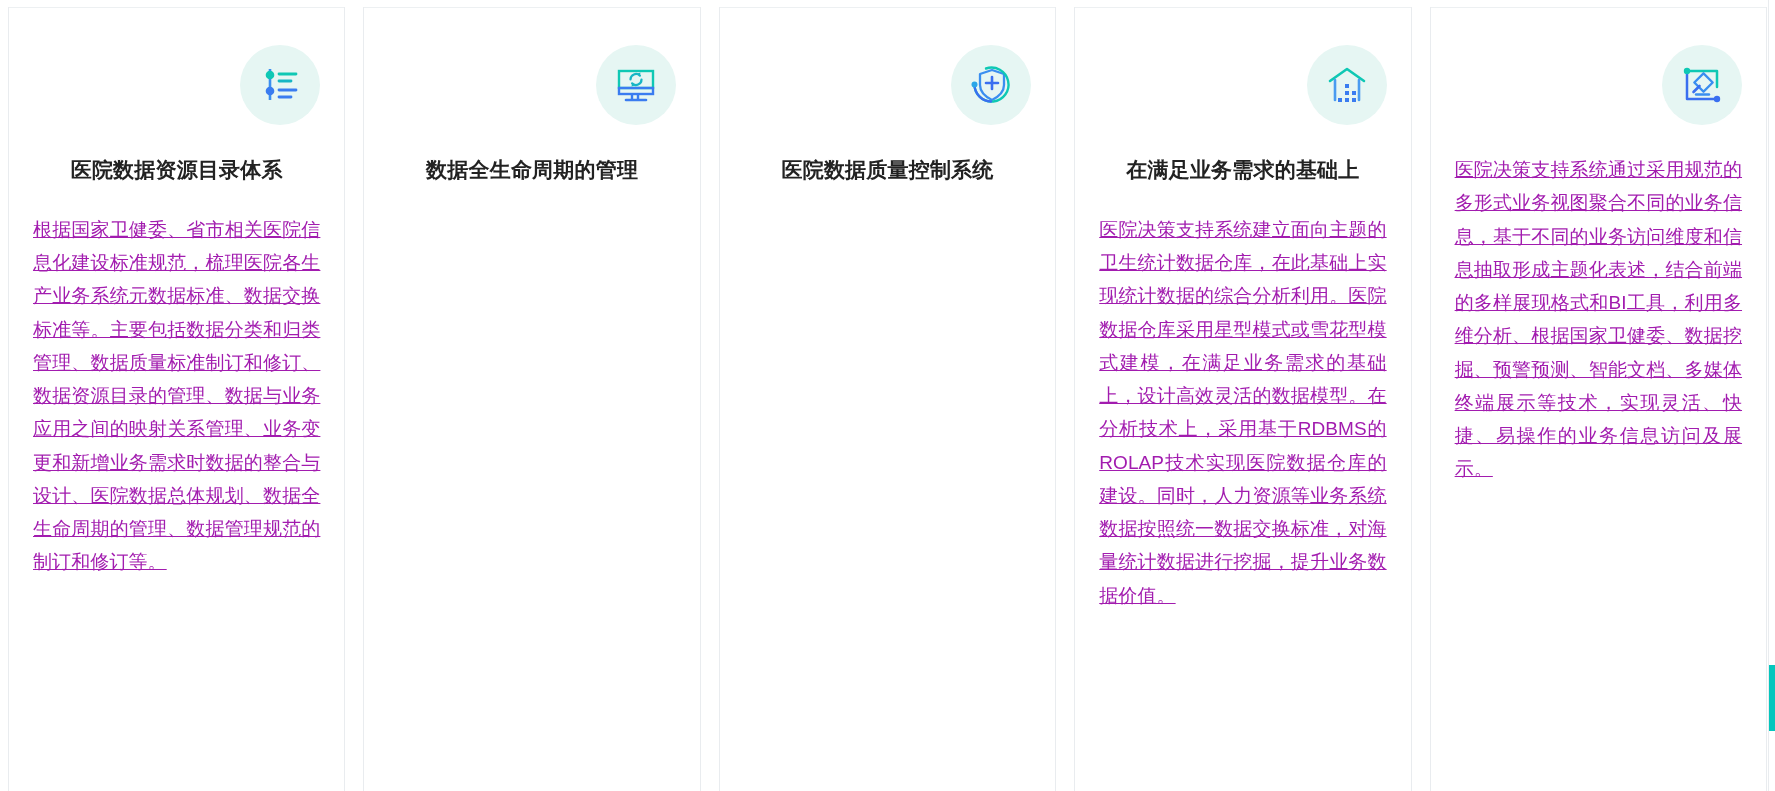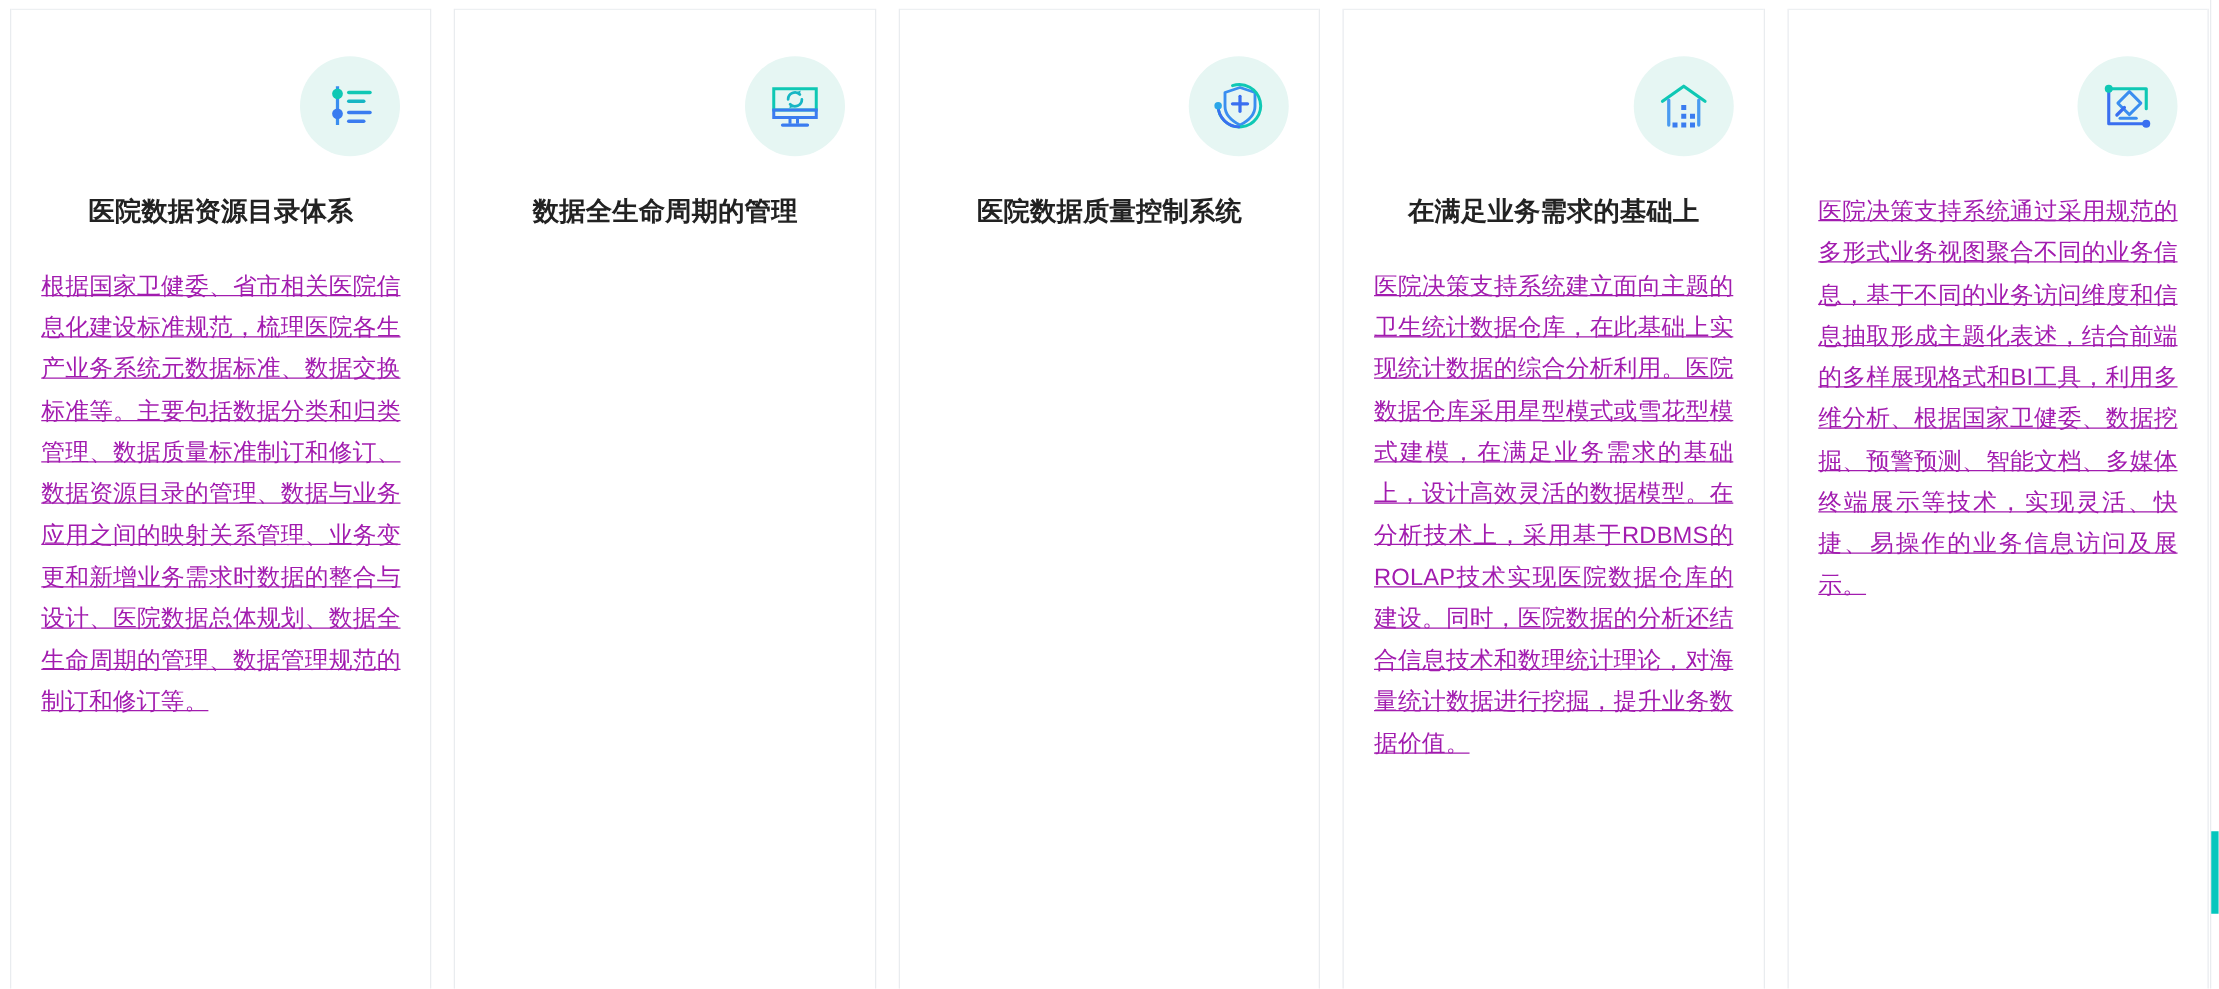--- a/index.html
+++ b/index.html
@@ -166,21 +166,21 @@
           <line x1="35" y1="18" x2="35" y2="38" stroke="#4a9bf0" stroke-width="2.6" stroke-linecap="round"></line>
           <rect x="21" y="22" width="4" height="4" fill="#3a7cf0"></rect>
           <rect x="21" y="29" width="4" height="4" fill="#3a7cf0"></rect>
           <rect x="28" y="29" width="4" height="4" fill="#3a7cf0"></rect>
           <rect x="21" y="36" width="4" height="4" fill="#3a7cf0"></rect>
           <rect x="28" y="36" width="4" height="4" fill="#3a7cf0"></rect>
           <rect x="14" y="36" width="4" height="4" fill="#3a7cf0"></rect>
         </svg>
       </div>
       <div class="card-title">在满足业务需求的基础上</div>
-      <div class="card-body">医院决策支持系统建立面向主题的卫生统计数据仓库，在此基础上实现统计数据的综合分析利用。医院数据仓库采用星型模式或雪花型模式建模，在满足业务需求的基础上，设计高效灵活的数据模型。在分析技术上，采用基于RDBMS的ROLAP技术实现医院数据仓库的建设。同时，医院数据的分析还结合信息技术和数理统计理论，对海量统计数据进行挖掘，提升业务数据价值。</div>
+      <div class="card-body">医院决策支持系统建立面向主题的卫生统计数据仓库，在此基础上实现统计数据的综合分析利用。医院数据仓库采用星型模式或雪花型模式建模，在满足业务需求的基础上，设计高效灵活的数据模型。在分析技术上，采用基于RDBMS的ROLAP技术实现医院数据仓库的建设。同时，人力资源等业务系统数据按照统一数据交换标准，对海量统计数据进行挖掘，提升业务数据价值。</div>
     </div>
 
     <div class="card">
       <div class="icon-wrap">
         <svg width="46" height="46" viewBox="0 0 46 46">
           <path d="M8 9 L38 9 L38 25" fill="none" stroke="#0fc8b4" stroke-width="2.5" stroke-linecap="round" stroke-linejoin="round"></path>
           <path d="M8 9 L8 37 L38 37" fill="none" stroke="#3a6ff0" stroke-width="2.5" stroke-linecap="round" stroke-linejoin="round"></path>
           <rect x="18" y="14" width="13" height="13" transform="rotate(45 24.5 20.5)" fill="none" stroke="#3a8ef0" stroke-width="2.3" stroke-linejoin="round"></rect>
           <path d="M20.5 24 L14.5 30" stroke="#3a6ff0" stroke-width="2.6" stroke-linecap="round"></path>
           <line x1="17" y1="32.5" x2="30" y2="32.5" stroke="#3a8ef0" stroke-width="2.4" stroke-linecap="round"></line>

